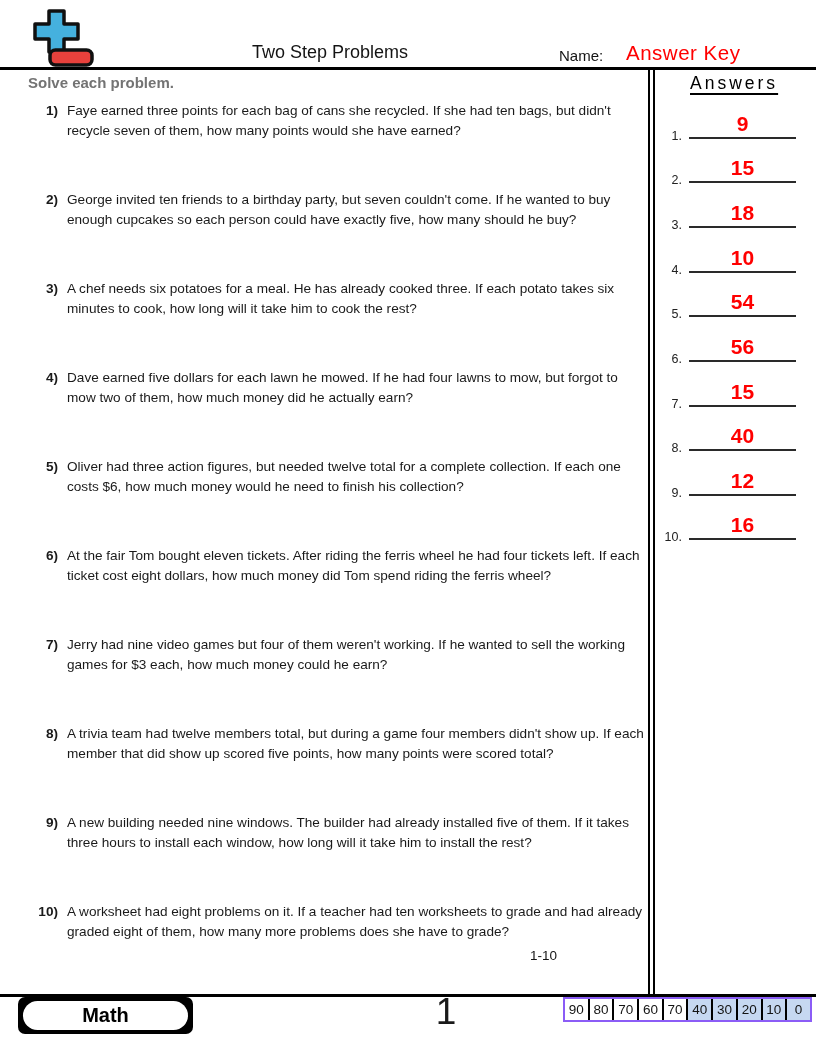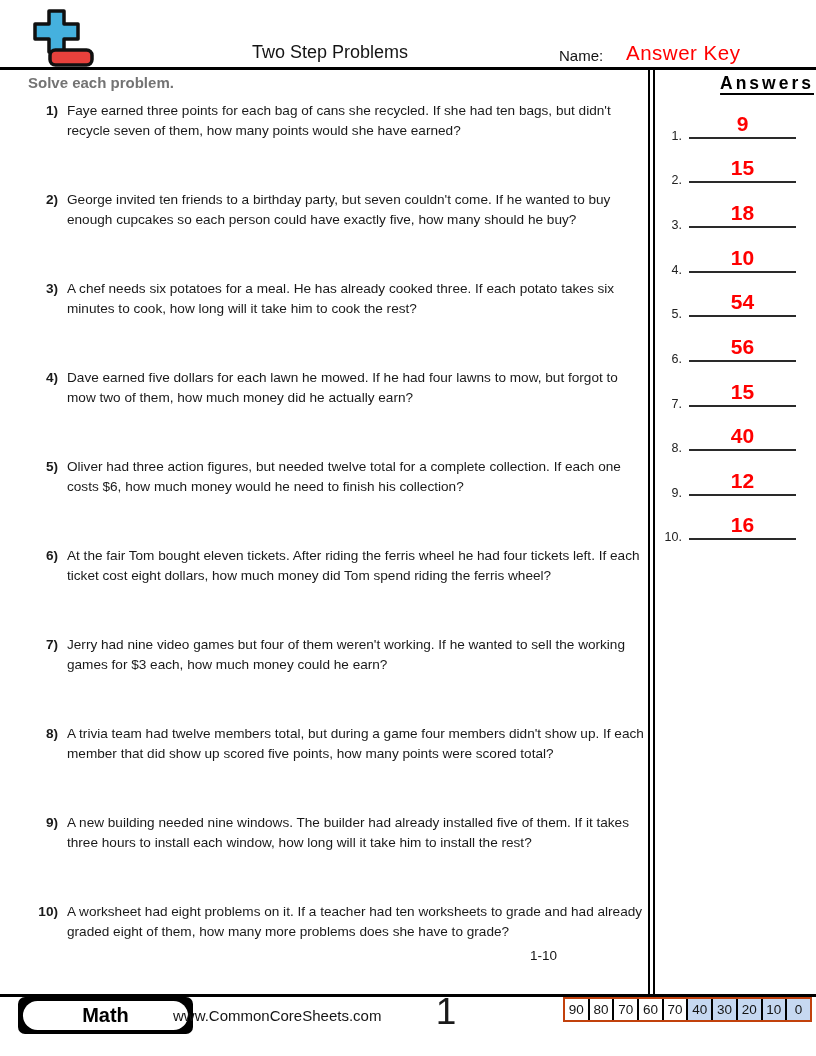--- a/index.html
+++ b/index.html
@@ -22,22 +22,22 @@
   .answers-divider { position:absolute; left:648px; top:70px; height:924px; width:3px;
     border-left:2px solid #000; border-right:2px solid #000; }
 
   
   .problem { position:absolute; left:28px; width:622px; display:flex;
     font-size:13.6px; line-height:19.5px; color:#1a1a1a; }
   .p-num { flex:0 0 30px; text-align:right; padding-right:9px; font-weight:bold; white-space:nowrap; }
   .p-text { flex:1; }
 
   
-  .answers-title { position:absolute; left:690px; top:73px; width:124px; text-align:right;
-    font-size:17.5px; font-weight:bold; letter-spacing:3px; color:#000;
+  .answers-title { position:absolute; left:690px; top:73px; width:124px; text-align:left;
+    font-size:17.5px; font-weight:normal; letter-spacing:3px; color:#000;
     text-decoration:underline; text-decoration-thickness:2px; text-underline-offset:4px; }
   .answer-row { position:absolute; left:658px; width:138px; height:29px;
     display:flex; align-items:flex-end; }
   .a-num { flex:0 0 24px; text-align:right; padding-right:7px; font-size:12.5px; color:#222;
     transform:translateY(4px); }
   .a-line { flex:1; border-bottom:2px solid #2a2a2a; text-align:center; }
   .a-val { display:inline-block; color:#ff0000; font-weight:bold; font-size:21px;
     line-height:23px; padding-bottom:2px; }
 
   
@@ -46,21 +46,21 @@
     background:#000; border-radius:7px; }
   .math-pill { position:absolute; left:5px; top:4px; right:5px; bottom:4px; background:#fff;
     border-radius:15px; display:flex; align-items:center; justify-content:center;
     font-size:20px; font-weight:bold; color:#000; }
   .site { position:absolute; left:173px; top:1007px; font-size:15px; color:#141414; }
   .page-num { position:absolute; left:420px; top:991px; width:52px; text-align:center;
     font-size:37px; font-weight:400; color:#1a1a1a; }
   .scale-label { position:absolute; left:521px; top:948px; width:36px; text-align:right;
     font-size:13.5px; color:#141414; }
   .scale-table { position:absolute; left:563px; top:997px; height:25px; display:flex;
-    border:2px solid #c2410c; box-sizing:border-box; background:#fff; }
+    border:2px solid #8b5cf6; box-sizing:border-box; background:#fff; }
   .cell { width:22.7px; text-align:center; font-size:13.5px; line-height:21px; color:#141414;
     border-left:2px solid #000; }
   .cell:first-child { border-left:none; }
   .cell.shaded { background:#c6d8f1; }
 </style>
 </head>
 <body>
 
 <div class="page">
 
@@ -163,21 +163,20 @@
     <div class="answer-row" style="top:511px">
       <span class="a-num">10.</span>
       <span class="a-line"><span class="a-val">16</span></span>
     </div>
   </aside>
 
   <div class="footer-rule"></div>
   <div class="math-box">
     <div class="math-pill">Math</div>
   </div>
-  <div class="site">www.CommonCoreSheets.com</div>
   <div class="page-num">1</div>
   <div class="scale-label">1-10</div>
   <div class="scale-table">
     <div class="cell">90</div>
     <div class="cell">80</div>
     <div class="cell">70</div>
     <div class="cell">60</div>
     <div class="cell">70</div>
     <div class="cell shaded">40</div>
     <div class="cell shaded">30</div>

